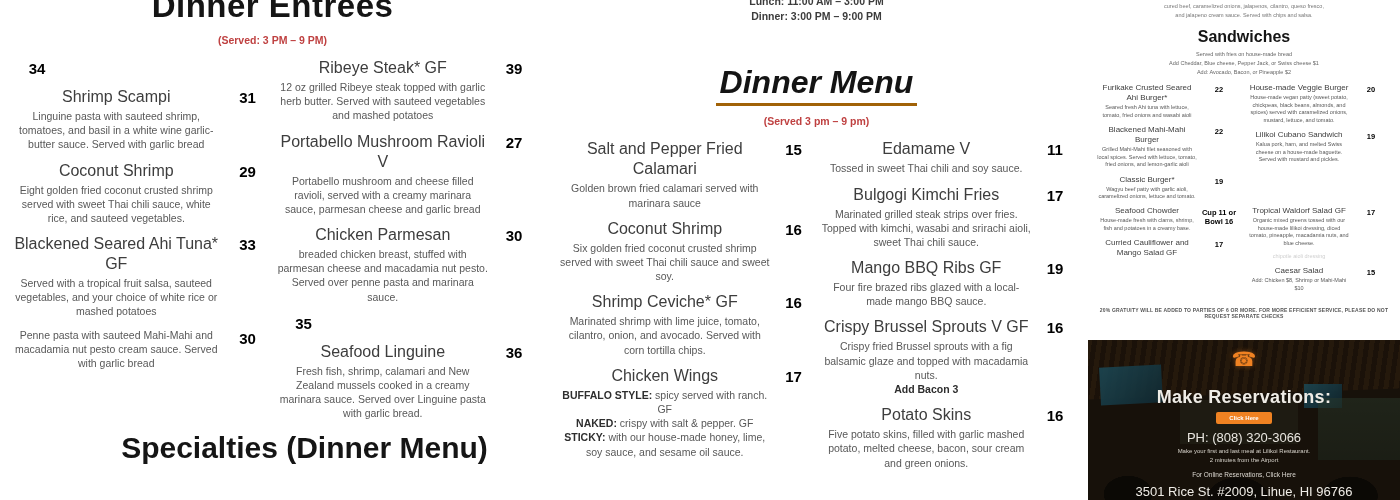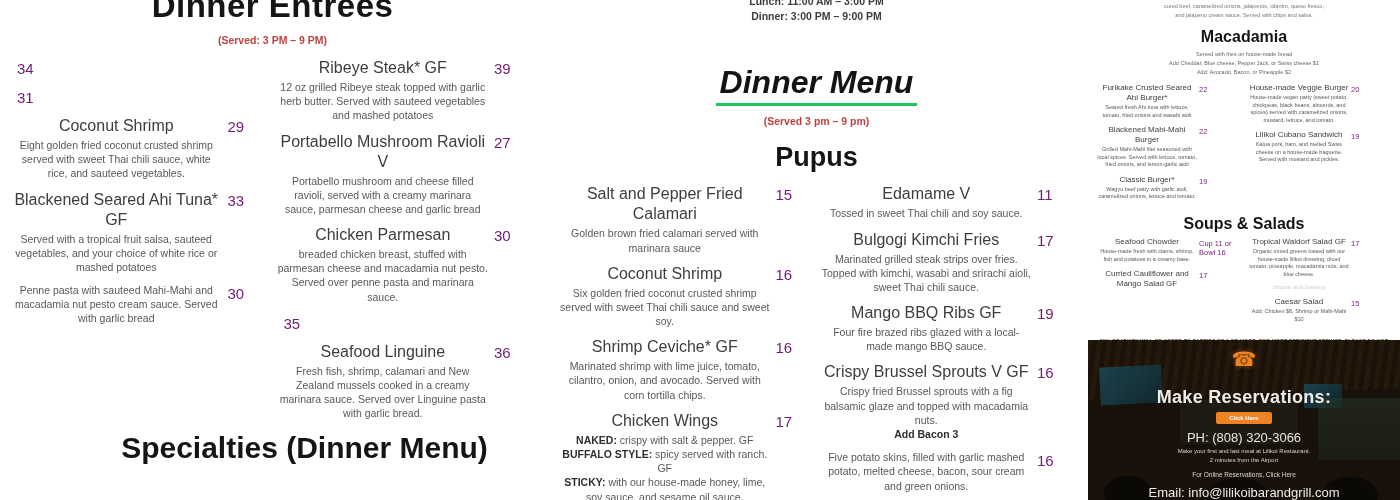--- a/index.html
+++ b/index.html
@@ -10,33 +10,33 @@
   .pC{left:545px;width:543px;padding:0 10px;box-sizing:border-box;--n:16px;--d:10.5px;--p:15px;--pw:42px;}
   .pR{left:1088px;width:312px;height:500px;--n:8px;--d:5.5px;--p:7.5px;--pw:42px;}
   .cols{display:flex;}
   .col{width:50%;padding:0 5px;box-sizing:border-box;}
   .entry{display:flex;align-items:flex-start;margin-bottom:9px;}
   .mi{flex:1;text-align:center;min-width:0;}
   .iname{font-size:var(--n);color:#3d3d3d;margin:0 0 2px;font-weight:400;line-height:1.25;}
   .idesc{font-size:var(--d);color:#585858;line-height:1.35;margin:0;}
   .ibold{font-weight:bold;color:#2e2e2e;}
   .idesc b{color:#2e2e2e;}
-  .iprice{width:var(--pw);font-size:var(--p);color:#701a75;font-weight:normal;padding:2px 0 0 6px;
-          box-sizing:border-box;text-align:left;line-height:1.2;}
+  .iprice{width:var(--pw);font-size:var(--p);color:#000000;font-weight:bold;padding:2px 0 0 6px;
+          box-sizing:border-box;text-align:center;line-height:1.2;}
   .entry.faded{opacity:.3;}
   .big-title{text-align:center;font-weight:bold;color:#151515;margin:0;}
   .title1{font-size:33px;margin-top:-13px;letter-spacing:.5px;}
   .red-note{text-align:center;color:#bf4141;font-weight:bold;font-size:10.5px;margin:9px 0 12px;}
   .spec{font-size:30px;position:relative;left:32px;margin:2px 0 10px;}
   
   .hoursline{text-align:center;font-size:10.5px;font-weight:bold;color:#3c3c3c;line-height:1.45;}
   .clip-top{margin-top:-6px;}
   .dm-wrap{text-align:center;margin-top:40px;}
   .dm{display:inline-block;font-size:32px;font-style:italic;font-weight:bold;color:#141414;
-      border-bottom:3px solid #22c55e;padding:0 4px 2px;}
+      border-bottom:3px solid #a16207;padding:0 4px 2px;}
   .pupus{font-size:27px;margin:15px 0 11px;}
   
   .pR-menu{position:relative;height:340px;overflow:hidden;padding:0 4px;box-sizing:border-box;}
   .partial-desc{font-size:5.5px;color:#777;text-align:center;width:168px;margin:2px auto 0;line-height:1.55;}
   .rtitle{font-size:16px;margin:9px 0 4px;}
   .rnotes{font-size:5.5px;color:#666;text-align:center;line-height:1.6;margin-bottom:7px;}
   .pR .entry{margin-bottom:6px;}
   .pR .iname{margin-bottom:1px;}
   .pR .iprice{padding-left:2px;}
   .fine{text-align:center;margin-top:9px;}
@@ -78,20 +78,24 @@
 
   <div class="panel pL">
     <h1 class="big-title title1">Dinner Entrees</h1>
     <div class="red-note">(Served: 3 PM – 9 PM)</div>
     <div class="cols">
       <div class="col">
           <div class="entry">
             <div class="iprice">34</div>
           </div>
           <div class="entry">
+            <div class="mi">
+              <h3 class="iname">Shrimp Scampi</h3>
+              <p class="idesc">Linguine pasta with sauteed shrimp, tomatoes, and basil in a white wine garlic-butter sauce. Served with garlic bread</p>
+            </div>
             <div class="iprice">31</div>
           </div>
           <div class="entry">
             <div class="mi">
               <h3 class="iname">Coconut Shrimp</h3>
               <p class="idesc">Eight golden fried coconut crusted shrimp served with sweet Thai chili sauce, white rice, and sauteed vegetables.</p>
             </div>
             <div class="iprice">29</div>
           </div>
           <div class="entry">
@@ -146,21 +150,20 @@
 
   </div>
 
   <div class="panel pC">
     <div class="hoursline clip-top">Lunch: 11:00 AM – 3:00 PM</div>
     <div class="hoursline">Dinner: 3:00 PM – 9:00 PM</div>
     <div class="dm-wrap">
       <span class="dm">Dinner Menu</span>
     </div>
     <div class="red-note">(Served 3 pm – 9 pm)</div>
-    <h2 class="big-title pupus">Pupus</h2>
     <div class="cols">
       <div class="col">
           <div class="entry">
             <div class="mi">
               <h3 class="iname">Salt and Pepper Fried Calamari</h3>
               <p class="idesc">Golden brown fried calamari served with marinara sauce</p>
             </div>
             <div class="iprice">15</div>
           </div>
           <div class="entry">
@@ -173,22 +176,22 @@
           <div class="entry">
             <div class="mi">
               <h3 class="iname">Shrimp Ceviche* GF</h3>
               <p class="idesc">Marinated shrimp with lime juice, tomato, cilantro, onion, and avocado. Served with corn tortilla chips.</p>
             </div>
             <div class="iprice">16</div>
           </div>
           <div class="entry">
             <div class="mi">
               <h3 class="iname">Chicken Wings</h3>
+              <p class="idesc"><b>BUFFALO STYLE: </b>spicy served with ranch. GF</p>
               <p class="idesc"><b>NAKED: </b>crispy with salt &amp; pepper. GF</p>
-              <p class="idesc"><b>BUFFALO STYLE: </b>spicy served with ranch. GF</p>
               <p class="idesc"><b>STICKY: </b>with our house-made honey, lime, soy sauce, and sesame oil sauce.</p>
             </div>
             <div class="iprice">17</div>
           </div>
         </div>
       <div class="col">
           <div class="entry">
             <div class="mi">
               <h3 class="iname">Edamame V</h3>
               <p class="idesc">Tossed in sweet Thai chili and soy sauce.</p>
@@ -212,32 +215,33 @@
           <div class="entry">
             <div class="mi">
               <h3 class="iname">Crispy Brussel Sprouts V GF</h3>
               <p class="idesc">Crispy fried Brussel sprouts with a fig balsamic glaze and topped with macadamia nuts.</p>
               <p class="idesc ibold">Add Bacon 3</p>
             </div>
             <div class="iprice">16</div>
           </div>
           <div class="entry">
             <div class="mi">
+              <h3 class="iname">Potato Skins</h3>
               <p class="idesc">Five potato skins, filled with garlic mashed potato, melted cheese, bacon, sour cream and green onions.</p>
             </div>
             <div class="iprice">16</div>
           </div>
         </div>
     </div>
   </div>
 
   <div class="panel pR">
     <div class="pR-menu">
       <p class="partial-desc">cured beef, caramelized onions, jalapenos, cilantro, queso fresco, and jalapeno cream sauce. Served with chips and salsa.</p>
-      <h2 class="big-title rtitle">Macadamia</h2>
+      <h2 class="big-title rtitle">Sandwiches</h2>
       <div class="rnotes">
         <div>Served with fries on house-made bread</div>
         <div>Add Cheddar, Blue cheese, Pepper Jack, or Swiss cheese $1</div>
         <div>Add: Avocado, Bacon, or Pineapple $2</div>
       </div>
       <div class="cols">
         <div class="col">
             <div class="entry">
               <div class="mi">
                 <h3 class="iname">Furikake Crusted Seared Ahi Burger*</h3>
@@ -270,21 +274,20 @@
             </div>
             <div class="entry">
               <div class="mi">
                 <h3 class="iname">Lilikoi Cubano Sandwich</h3>
                 <p class="idesc">Kalua pork, ham, and melted Swiss cheese on a house-made baguette. Served with mustard and pickles.</p>
               </div>
               <div class="iprice">19</div>
             </div>
           </div>
       </div>
-      <h2 class="big-title rtitle">Soups &amp; Salads</h2>
       <div class="cols">
         <div class="col">
             <div class="entry">
               <div class="mi">
                 <h3 class="iname">Seafood Chowder</h3>
                 <p class="idesc">House-made fresh with clams, shrimp, fish and potatoes in a creamy base.</p>
               </div>
               <div class="iprice">Cup 11 or Bowl 16</div>
             </div>
             <div class="entry">
@@ -332,19 +335,18 @@
       <div class="ph-chairs"></div>
       <div class="ph-overlay"></div>
       <div class="ph-content">
         <div class="ph-phone-icon">☎</div>
         <div class="ph-heading">Make Reservations:</div>
         <button class="ph-btn">Click Here</button>
         <div class="ph-phone">PH: (808) 320-3066</div>
         <div class="ph-tag">Make your first and last meal at Lilikoi Restaurant.</div>
         <div class="ph-tag ph-tag2">2 minutes from the Airport</div>
         <div class="ph-online">For Online Reservations, Click Here</div>
-        <div class="ph-email">Email: info@lilikoibarandgrill.com</div>
         <div class="ph-address">3501 Rice St. #2009, Lihue, HI 96766</div>
       </div>
     </div>
   </div>
 
 </div>
 
 </body></html>

